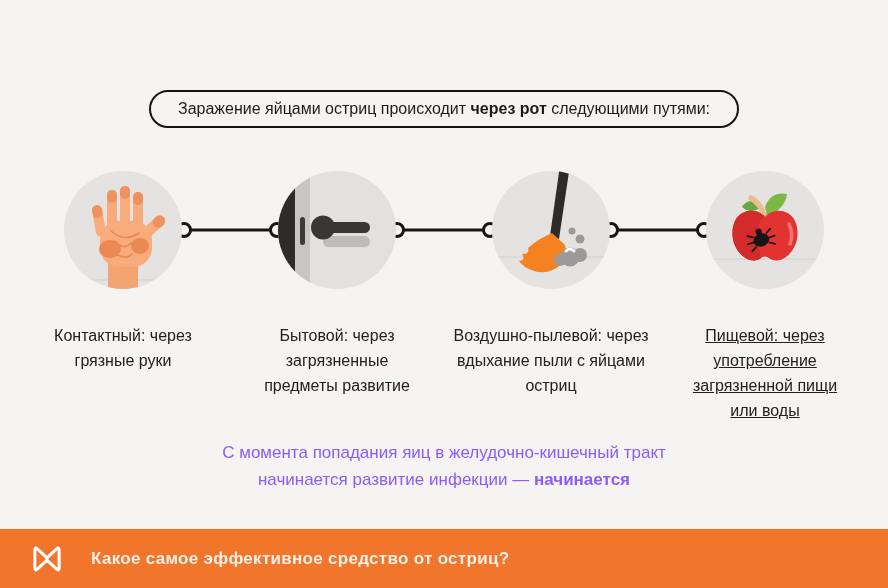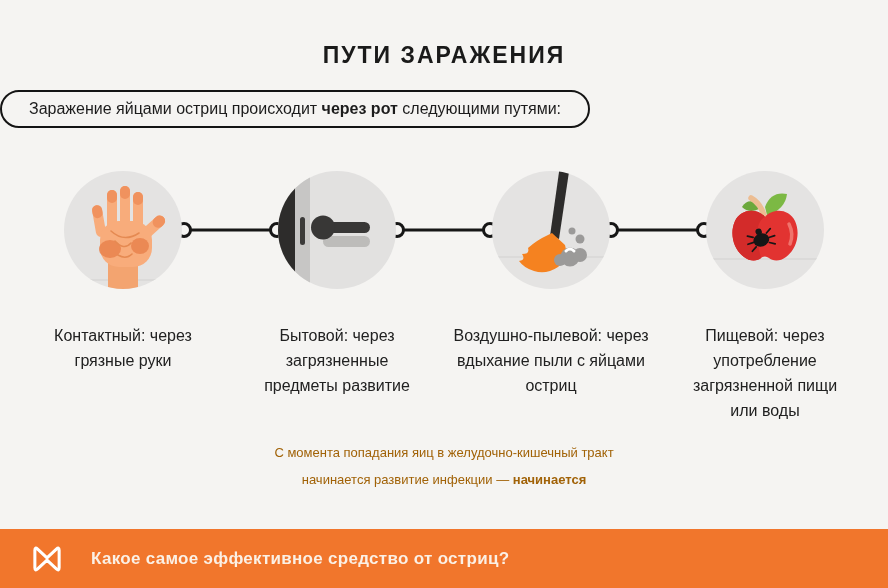--- a/index.html
+++ b/index.html
@@ -7,60 +7,59 @@
   body { font-family: "Liberation Sans", sans-serif; }
   .canvas {
     position: relative; width: 888px; height: 588px;
     background: #F5F4F2; color: #1C1C1C; overflow: hidden;
   }
   .title {
     position: absolute; top: 42px; left: 0; right: 0;
     text-align: center; font-size: 23px; font-weight: 800;
     letter-spacing: 2px; color: #1A1A1A;
   }
-  .pill-wrap { position: absolute; top: 90px; left: 0; right: 0; text-align: left; text-decoration: underline; }
+  .pill-wrap { position: absolute; top: 90px; left: 0; right: 0; text-align: center; text-decoration: underline; }
   .pill {
     display: inline-block; border: 2px solid #141414; border-radius: 22px;
     padding: 8px 27px; font-size: 16px; background: transparent;
   }
   .pill b, .footnote b { font-weight: 700; }
   .route-circle { position: absolute; top: 171px; width: 118px; height: 118px; }
   .connector-svg { position: absolute; top: 171px; left: 0; width: 888px; height: 118px; pointer-events: none; }
   .route-label {
     position: absolute; top: 323px; transform: translateX(-50%);
     text-align: center; font-size: 16px; line-height: 25px; color: #212121;
   }
   .label-1 { left: 123px; width: 200px; }
   .label-2 { left: 337px; width: 168px; }
   .label-3 { left: 551px; width: 196px; }
-  .label-4 { left: 765px; width: 158px; }
+  .label-4 { left: 765px; width: 158px; text-decoration: underline; }
   .footnote {
     position: absolute; top: 439px; left: 0; right: 0;
-    text-align: center; font-size: 13px; line-height: 27px; color: #a16207;
+    text-align: center; font-size: 17px; line-height: 27px; color: #8b5cf6;
   }
   .footer {
     position: absolute; left: 0; bottom: 0; width: 888px; height: 59px;
     background: #F1762C; display: flex; align-items: center; padding-left: 30px;
   }
   .brand { display: flex; align-items: center; }
   .brand-name {
     color: #FFFFFF; font-size: 15px; font-weight: 800;
     letter-spacing: 2.5px; margin-left: 11px;
   }
   .footer-question {
     color: #FBF0E5; font-size: 17px; font-weight: 700;
     letter-spacing: 0.3px; margin-left: 27px;
   }
 </style>
 </head>
 <body>
 
 <div class="canvas">
 
-  <div class="title">ПУТИ ЗАРАЖЕНИЯ</div>
 
   <div class="pill-wrap">
     <div class="pill"><span>Заражение яйцами остриц происходит </span><b>через рот</b><span> следующими путями:</span></div>
   </div>
 
   <svg class="connector-svg" viewBox="0 0 888 118">
     <g stroke="#161616" stroke-width="3">
       <line x1="189" y1="59" x2="272" y2="59"></line>
       <line x1="402" y1="59" x2="485" y2="59"></line>
       <line x1="616" y1="59" x2="699" y2="59"></line>

